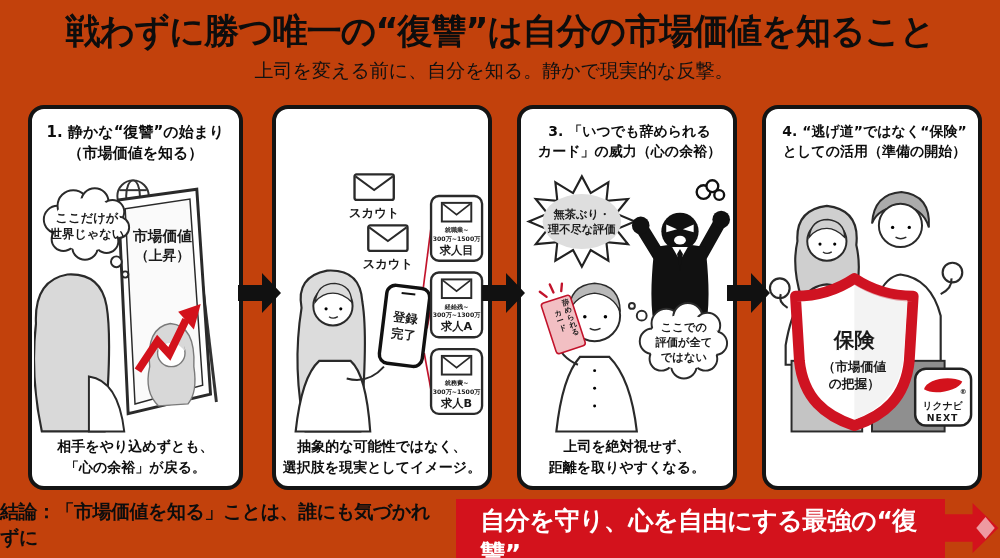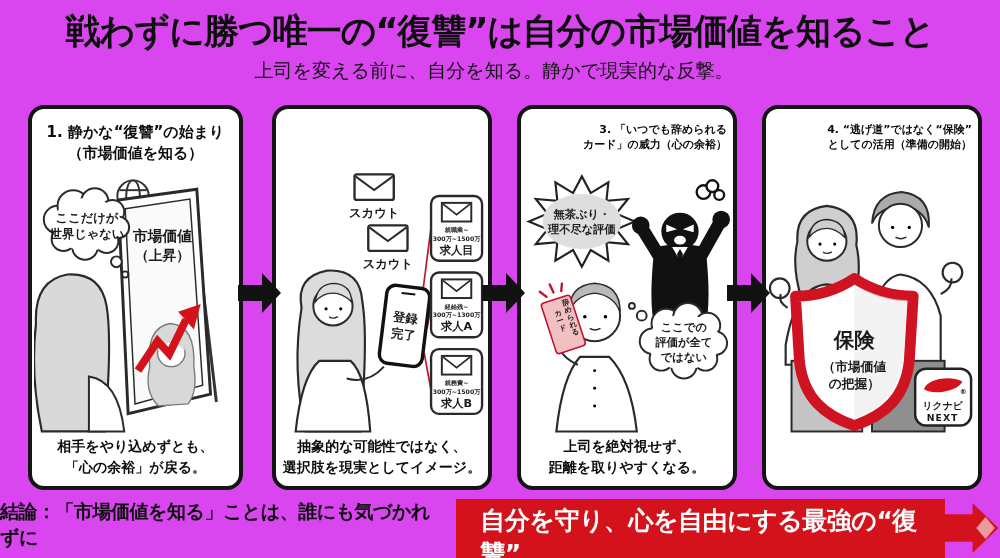--- a/index.html
+++ b/index.html
@@ -1,38 +1,38 @@
 <!DOCTYPE html>
 <html><head>
 <meta charset="utf-8">
 <style>
   html,body { margin:0; padding:0; background:#cfcecc; }
   .stage {
     position:relative; width:1000px; height:558px; overflow:hidden;
-    background:#d946ef; color:#111;
+    background:#c2410c; color:#111;
     font-family:"DejaVu Sans","Liberation Sans",sans-serif;
   }
   .main-title {
     position:absolute; top:8px; left:0; right:0; text-align:center;
     font-size:35px; font-weight:900; letter-spacing:-1px; color:#0d0d0d;
   }
   .sub-title {
     position:absolute; top:58px; left:0; right:12px; text-align:center;
     font-size:19px; font-weight:400; color:#111;
   }
   .panel {
     position:absolute; top:105px; width:212px; height:377px;
     background:#fff; border:4px solid #141414; border-radius:16px;
   }
   .p1{left:28px; width:207px;} .p2{left:272px;} .p3{left:517px;} .p4{left:762px;}
   .panel-title {
     white-space:pre-line; font-weight:800; font-size:15px; line-height:1.4;
     padding:13px 6px 0 6px; text-align:center; color:#0d0d0d;
   }
-  .p3 .panel-title, .p4 .panel-title { text-align:right; padding-left:11px; font-size:11px; }
+  .p3 .panel-title, .p4 .panel-title { text-align:center; padding-left:11px; font-size:14px; }
   .panel-art { position:absolute; top:57px; left:2px; right:2px; bottom:52px; }
   .panel-art svg { width:100%; height:100%; display:block; }
   .panel-art text { font-weight:800; fill:#1a1a1a; }
   .panel-caption {
     position:absolute; bottom:7px; left:2px; right:2px; text-align:center;
     font-weight:800; font-size:14px; line-height:1.55; white-space:pre-line; color:#0d0d0d;
   }
   .flow-arrow { position:absolute; top:272px; z-index:6; }
   .fa1{left:238px;} .fa2{left:482px;} .fa3{left:727px;}
   .footer {

